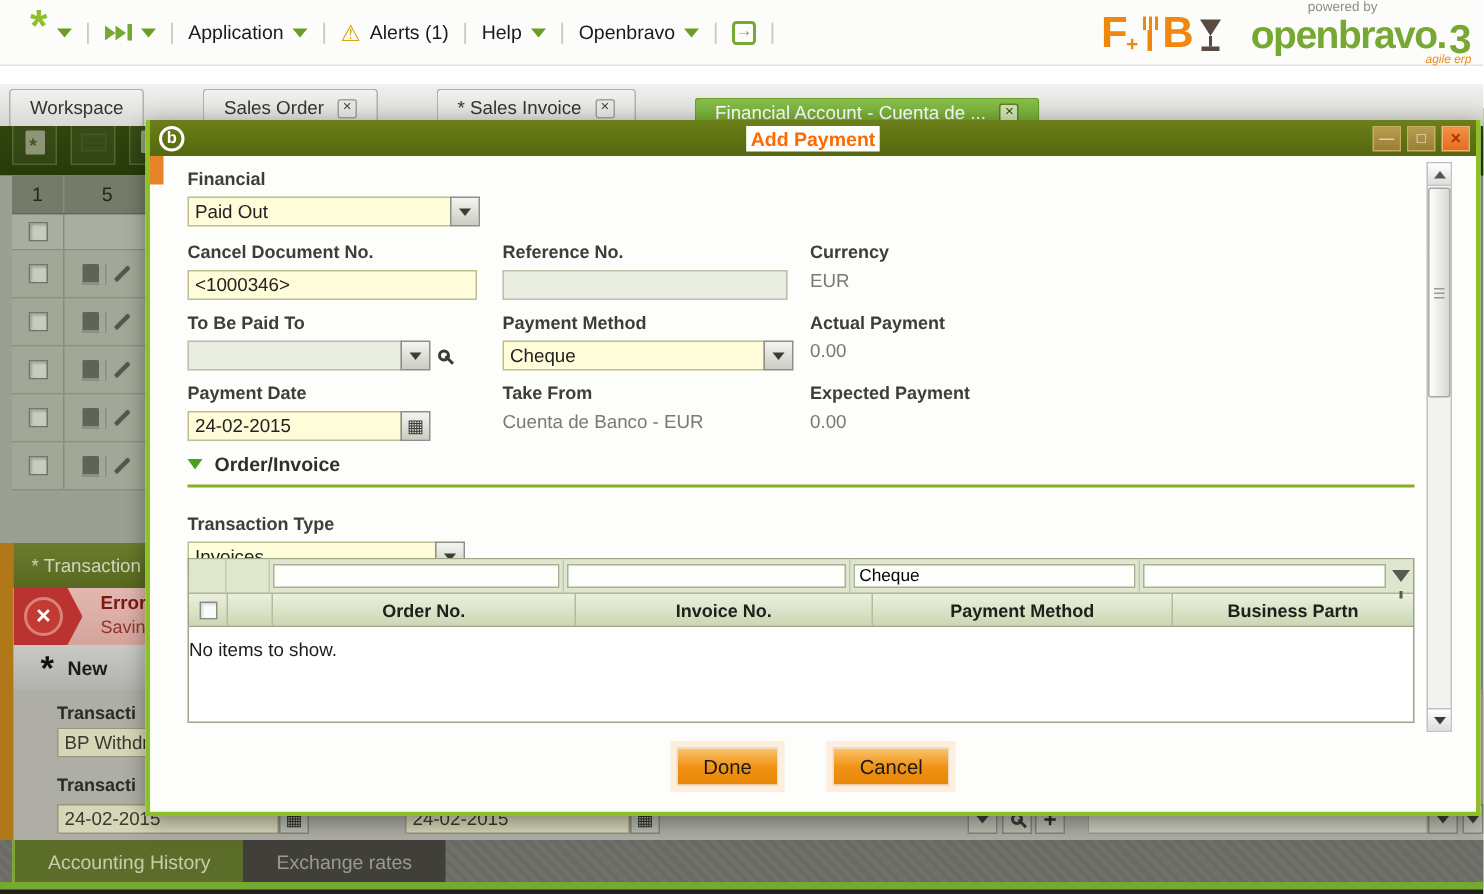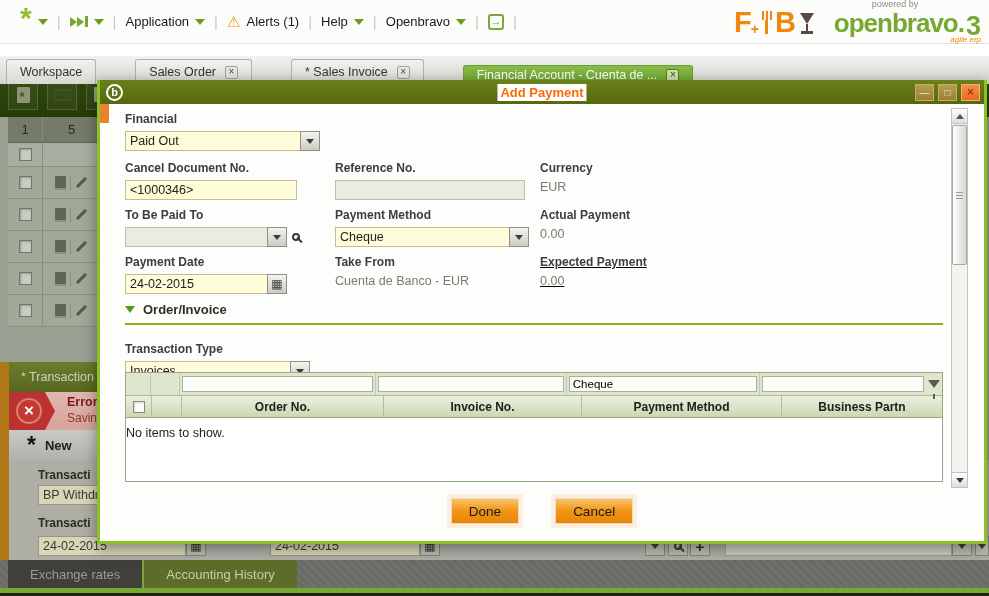--- a/index.html
+++ b/index.html
@@ -339,25 +339,25 @@
         <span class="dds"></span>
       </div>
     <div class="bbtn" style="left:966px;top:76px;width:14px;">
         <span class="dds"></span>
       </div>
   </div>
 </div>
 
 <div class="bottombar">
   <div class="bbtabs">
+    <div class="bbtab on">
+      <span>Accounting History</span>
+    </div>
     <div class="bbtab off">
       <span>Exchange rates</span>
-    </div>
-    <div class="bbtab on">
-      <span>Accounting History</span>
     </div>
   </div>
   <div class="greenstrip"></div>
 </div>
 
 <div class="modal">
   <div class="mhead">
     <span class="blogo">b</span>
     <span class="mtitle">Add Payment</span>
     <span class="winbtns">
@@ -373,21 +373,21 @@
       <div class="lbl">Financial</div>
       <div>
         <div class="ti" style="width:176px;">Paid Out</div><span class="btn20">
             <span class="dds"></span>
           </span>
       </div>
     </div>
 
     <div class="fg" style="left:25px;top:57px;">
       <div class="lbl">Cancel Document No.</div>
-      <input class="ti" style="width: 172px;" value="&lt;1000346&gt;">
+      <input class="ti" style="width: 193px;" value="&lt;1000346&gt;">
     </div>
     <div class="fg" style="left:235px;top:57px;">
       <div class="lbl">Reference No.</div>
       <input class="ti gray" style="width: 190px;" value="">
     </div>
     <div class="fg" style="left:440px;top:57px;">
       <div class="lbl">Currency</div>
       <div class="val" style="margin-top:2px;">EUR</div>
     </div>
 
@@ -420,21 +420,21 @@
       <div class="lbl">Payment Date</div>
       <div style="display:flex;align-items:center;">
         <input class="ti" style="width: 143px;" value="24-02-2015">
           <span class="btn20" style="font-size:12px;color:#3a3a36;">▦</span>
       </div>
     </div>
     <div class="fg" style="left:235px;top:151px;">
       <div class="lbl">Take From</div>
       <div class="val" style="margin-top:3px;">Cuenta de Banco - EUR</div>
     </div>
-    <div class="fg" style="left:440px;top:151px;text-decoration:underline;">
+    <div class="fg" style="left:440px;top:151px;">
       <div class="lbl">Expected Payment</div>
       <div class="val" style="margin-top:3px;">0.00</div>
     </div>
 
     <div class="sect">
       <span class="tri"></span>
       <span>Order/Invoice</span>
     </div>
 
     <div class="fg" style="left:25px;top:226px;margin-top:12px;">

